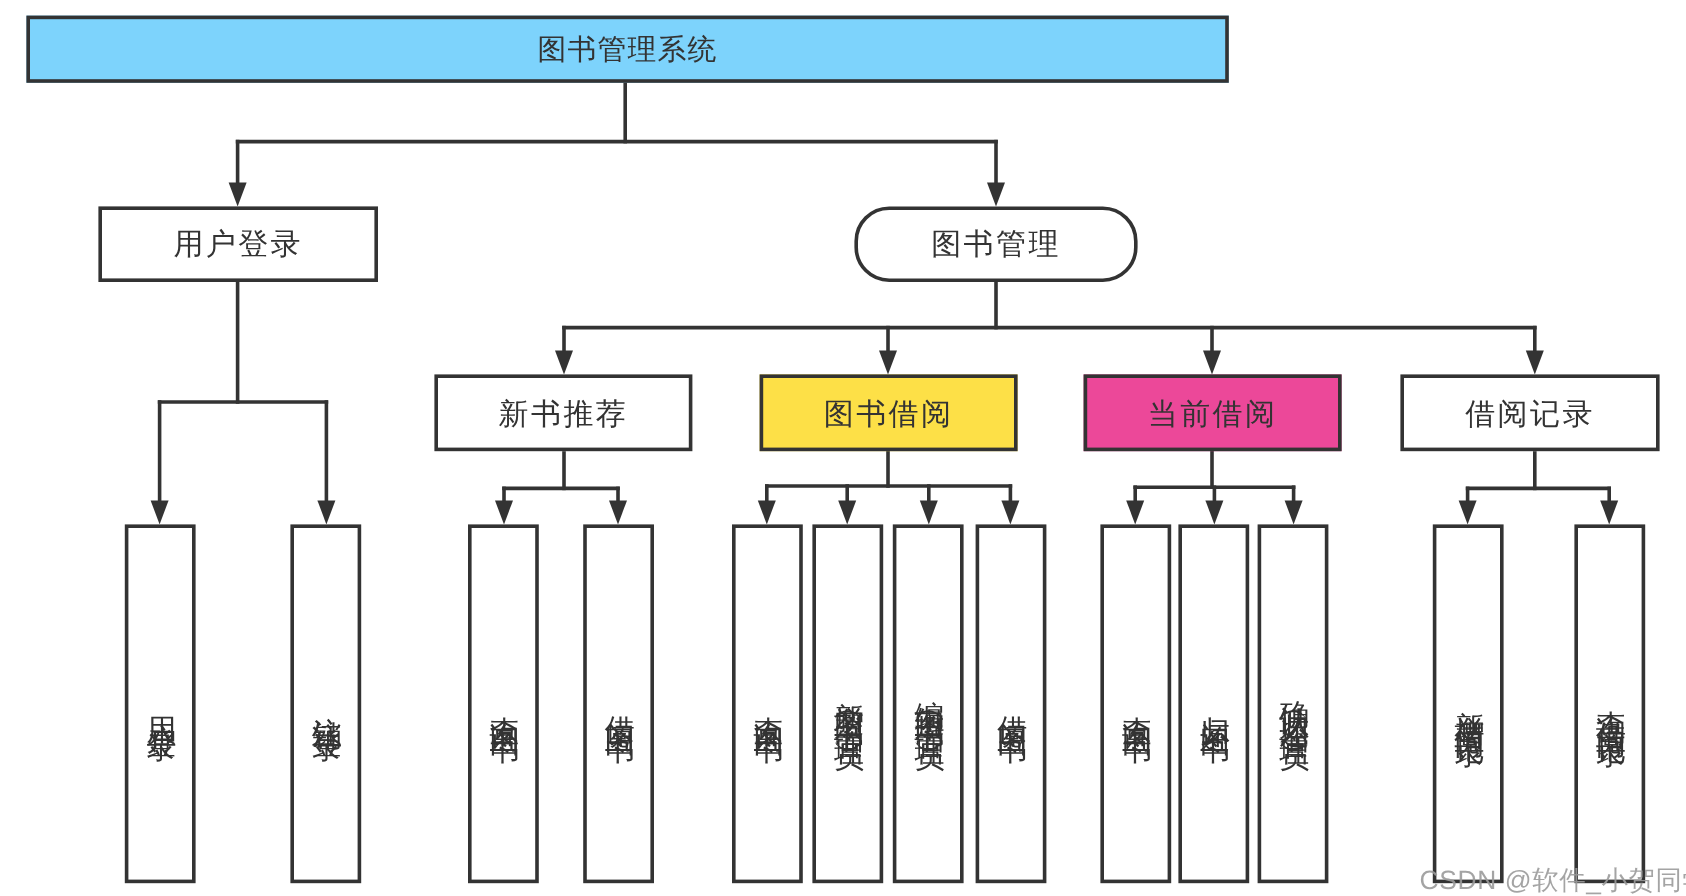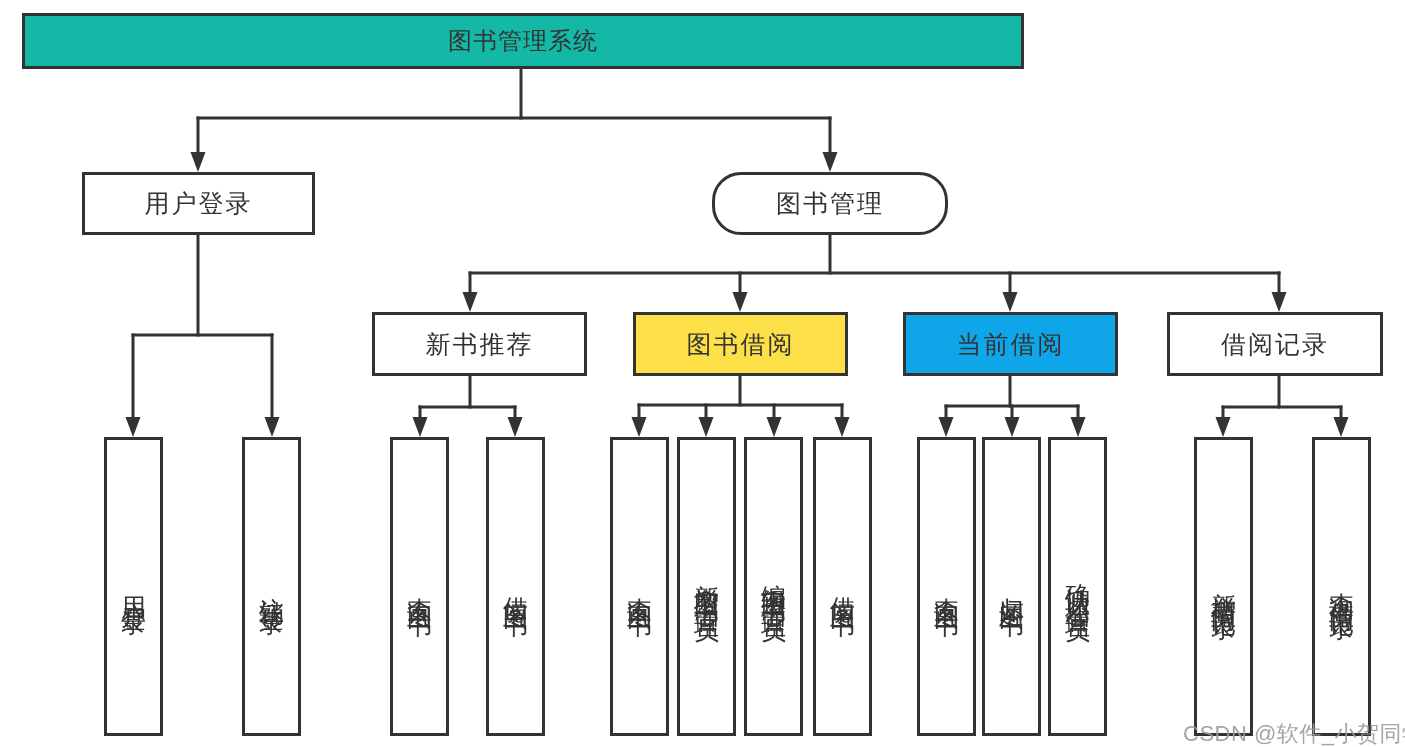--- a/index.html
+++ b/index.html
@@ -108,26 +108,26 @@
       <line x1="1012" y1="406" x2="1012" y2="421" stroke="#333333" stroke-width="3" stroke-linecap="square"></line>
       <polygon points="1004.5,417 1019.5,417 1012,437" fill="#333333"></polygon>
       <line x1="1078" y1="406" x2="1078" y2="421" stroke="#333333" stroke-width="3" stroke-linecap="square"></line>
       <polygon points="1070.5,417 1085.5,417 1078,437" fill="#333333"></polygon>
       <line x1="1223" y1="407" x2="1223" y2="421" stroke="#333333" stroke-width="3" stroke-linecap="square"></line>
       <polygon points="1215.5,417 1230.5,417 1223,437" fill="#333333"></polygon>
       <line x1="1341" y1="407" x2="1341" y2="421" stroke="#333333" stroke-width="3" stroke-linecap="square"></line>
       <polygon points="1333.5,417 1348.5,417 1341,437" fill="#333333"></polygon>
     </svg>
   <div class="watermark" style="color: rgb(155, 155, 155);">CSDN @软件_小贺同学</div>
-<div class="node h root" style="left: 22px; top: 13px; width: 1002px; height: 56px; border-color: rgb(51, 51, 51); color: rgb(51, 51, 51); background: #14b8a6;">图书管理系统</div>
+<div class="node h root" style="left: 22px; top: 13px; width: 1002px; height: 56px; border-color: rgb(51, 51, 51); color: rgb(51, 51, 51); background: #7dd3fc;">图书管理系统</div>
     <div class="node h" style="left: 82px; top: 172px; width: 233px; height: 63px; border-color: rgb(51, 51, 51); color: rgb(51, 51, 51); background: rgb(255, 255, 255);">用户登录</div>
     <div class="node h" style="left: 712px; top: 172px; width: 236px; height: 63px; border-color: rgb(51, 51, 51); color: rgb(51, 51, 51); background: rgb(255, 255, 255); border-radius: 29px;">图书管理</div>
-    <div class="node h" style="left: 372px; top: 312px; width: 215px; height: 64px; border-color: rgb(51, 51, 51); color: rgb(51, 51, 51); background: rgb(255, 255, 255);">新书推荐</div>
+    <div class="node h" style="left: 362px; top: 312px; width: 215px; height: 64px; border-color: rgb(51, 51, 51); color: rgb(51, 51, 51); background: rgb(255, 255, 255);">新书推荐</div>
     <div class="node h" style="left: 633px; top: 312px; width: 215px; height: 64px; border-color: rgb(51, 51, 51); color: rgb(51, 51, 51); background: #fde047;">图书借阅</div>
-    <div class="node h" style="left: 903px; top: 312px; width: 215px; height: 64px; border-color: rgb(51, 51, 51); color: rgb(51, 51, 51); background: #0ea5e9;">当前借阅</div>
+    <div class="node h" style="left: 903px; top: 312px; width: 215px; height: 64px; border-color: rgb(51, 51, 51); color: rgb(51, 51, 51); background: #ec4899;">当前借阅</div>
     <div class="node h" style="left: 1167px; top: 312px; width: 216px; height: 64px; border-color: rgb(51, 51, 51); color: rgb(51, 51, 51); background: rgb(255, 255, 255);">借阅记录</div>
     <div class="node v" style="left: 104px; top: 437px; width: 59px; height: 299px; border-color: rgb(51, 51, 51); color: rgb(51, 51, 51); background: rgb(255, 255, 255);">用户登录</div>
     <div class="node v" style="left: 242px; top: 437px; width: 59px; height: 299px; border-color: rgb(51, 51, 51); color: rgb(51, 51, 51); background: rgb(255, 255, 255);">注销登录</div>
     <div class="node v" style="left: 390px; top: 437px; width: 59px; height: 299px; border-color: rgb(51, 51, 51); color: rgb(51, 51, 51); background: rgb(255, 255, 255);">查询图书</div>
     <div class="node v" style="left: 486px; top: 437px; width: 59px; height: 299px; border-color: rgb(51, 51, 51); color: rgb(51, 51, 51); background: rgb(255, 255, 255);">借阅图书</div>
     <div class="node v" style="left: 610px; top: 437px; width: 59px; height: 299px; border-color: rgb(51, 51, 51); color: rgb(51, 51, 51); background: rgb(255, 255, 255);">查询图书</div>
     <div class="node v" style="left: 677px; top: 437px; width: 59px; height: 299px; border-color: rgb(51, 51, 51); color: rgb(51, 51, 51); background: rgb(255, 255, 255);">新增图书（管理员）</div>
     <div class="node v" style="left: 744px; top: 437px; width: 59px; height: 299px; border-color: rgb(51, 51, 51); color: rgb(51, 51, 51); background: rgb(255, 255, 255);">编辑图书（管理员）</div>
     <div class="node v" style="left: 813px; top: 437px; width: 59px; height: 299px; border-color: rgb(51, 51, 51); color: rgb(51, 51, 51); background: rgb(255, 255, 255);">借阅图书</div>
     <div class="node v" style="left: 917px; top: 437px; width: 59px; height: 299px; border-color: rgb(51, 51, 51); color: rgb(51, 51, 51); background: rgb(255, 255, 255);">查询图书</div>

